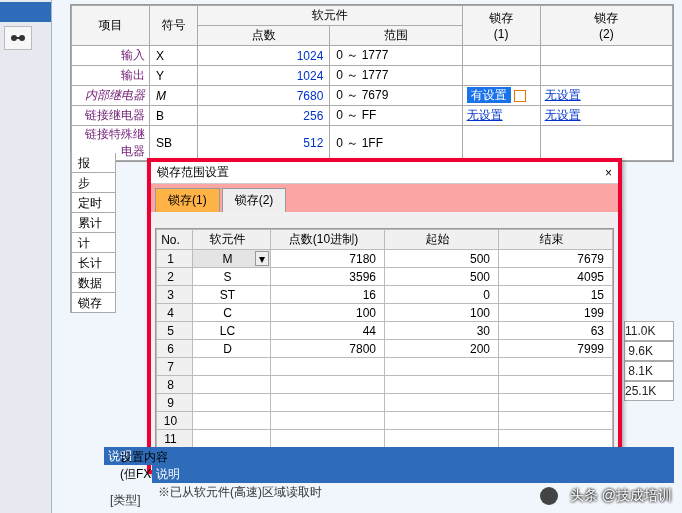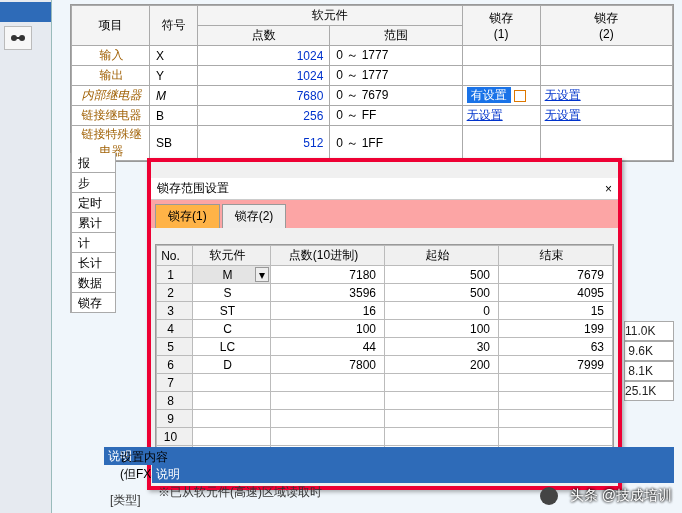--- a/index.html
+++ b/index.html
@@ -56,24 +56,24 @@
     .bg-table th, .bg-table td {
       border: 1px solid #aaa;
       height: 20px;
       padding: 0 4px;
       text-align: center;
       font-weight: normal;
       background: #fff;
     }
     .bg-table th { background: #f4f4f4; }
     .bg-table .row-lbl {
-      text-align: center;
+      text-align: right;
       padding-left: 6px;
       background: #fff;
-      color: #a16207;
+      color: #701a75;
     }
     .bg-table td.num-blue { color: #0033cc; text-align: right; padding-right: 6px; }
     .bg-table td.range { text-align: left; padding-left: 6px; }
     .row-bold { font-weight: bold; font-style: italic; background:#f7f4ea; }
     .partial-rows {
       position: absolute;
       left: 18px; top: 153px;
       width: 46px;
       background: #fff;
       border-left:1px solid #aaa;
@@ -112,21 +112,20 @@
       box-shadow: 2px 2px 4px rgba(0,0,0,.3);
     }
     .dialog-title {
       background: #fff;
       height: 22px;
       display: flex;
       align-items: center;
       padding: 8px 6px;
       border-bottom: 1px solid #ccc;
       justify-content: space-between;
-      margin-top: 16px;
     }
     .tabs {
       display: flex;
       padding: 4px 4px 0 4px;
       background: #fca5a5;
     }
     .tab {
       padding: 3px 12px;
       border: 1px solid #999;
       margin-right: 2px;

